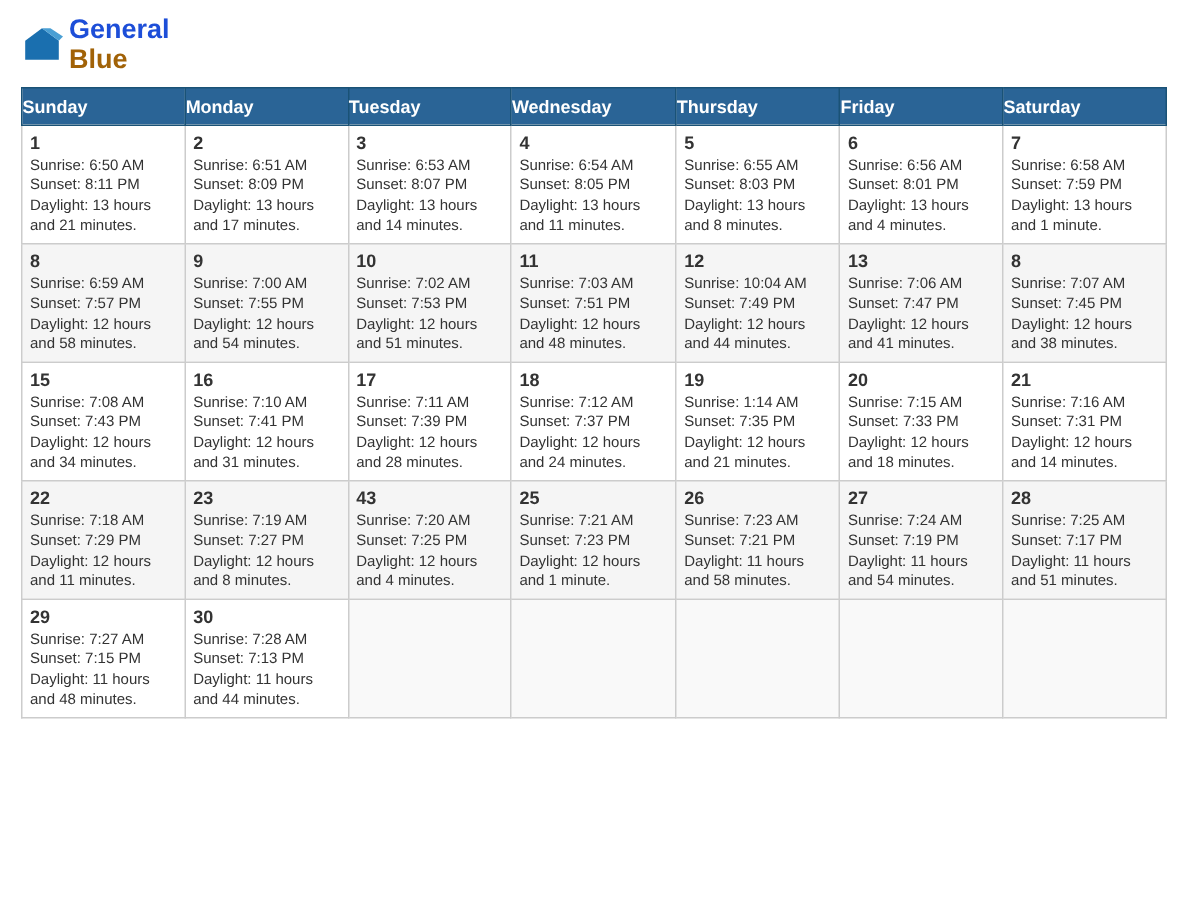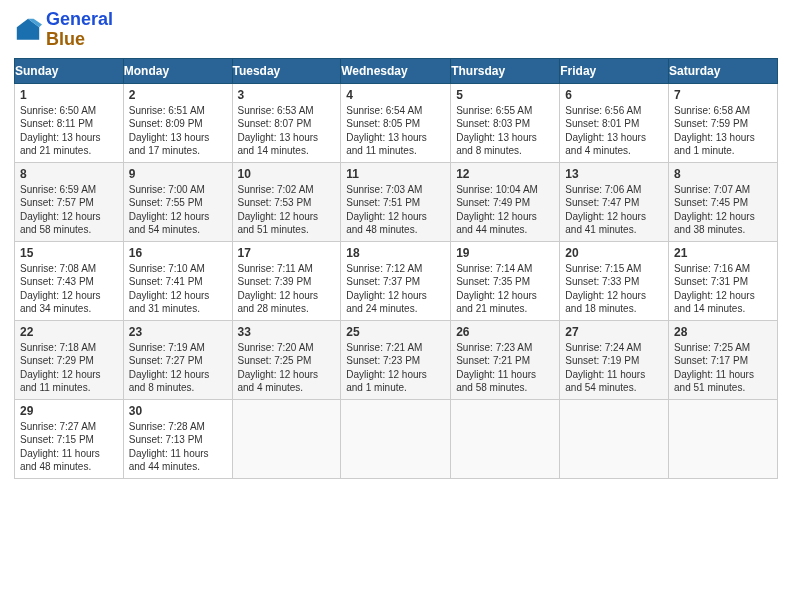--- a/index.html
+++ b/index.html
@@ -248,21 +248,21 @@
           </td>
           <td>
             <span class="day-num">18</span>
             <div class="day-info" style="white-space: pre-line;">Sunrise: 7:12 AM
 Sunset: 7:37 PM
 Daylight: 12 hours
 and 24 minutes.</div>
           </td>
           <td>
             <span class="day-num">19</span>
-            <div class="day-info" style="white-space: pre-line;">Sunrise: 7:14 AM
+            <div class="day-info" style="white-space: pre-line;">Sunrise: 1:14 AM
 Sunset: 7:35 PM
 Daylight: 12 hours
 and 21 minutes.</div>
           </td>
           <td>
             <span class="day-num">20</span>
             <div class="day-info" style="white-space: pre-line;">Sunrise: 7:15 AM
 Sunset: 7:33 PM
 Daylight: 12 hours
 and 18 minutes.</div>
@@ -284,21 +284,21 @@
 and 11 minutes.</div>
           </td>
           <td>
             <span class="day-num">23</span>
             <div class="day-info" style="white-space: pre-line;">Sunrise: 7:19 AM
 Sunset: 7:27 PM
 Daylight: 12 hours
 and 8 minutes.</div>
           </td>
           <td>
-            <span class="day-num">33</span>
+            <span class="day-num">43</span>
             <div class="day-info" style="white-space: pre-line;">Sunrise: 7:20 AM
 Sunset: 7:25 PM
 Daylight: 12 hours
 and 4 minutes.</div>
           </td>
           <td>
             <span class="day-num">25</span>
             <div class="day-info" style="white-space: pre-line;">Sunrise: 7:21 AM
 Sunset: 7:23 PM
 Daylight: 12 hours

